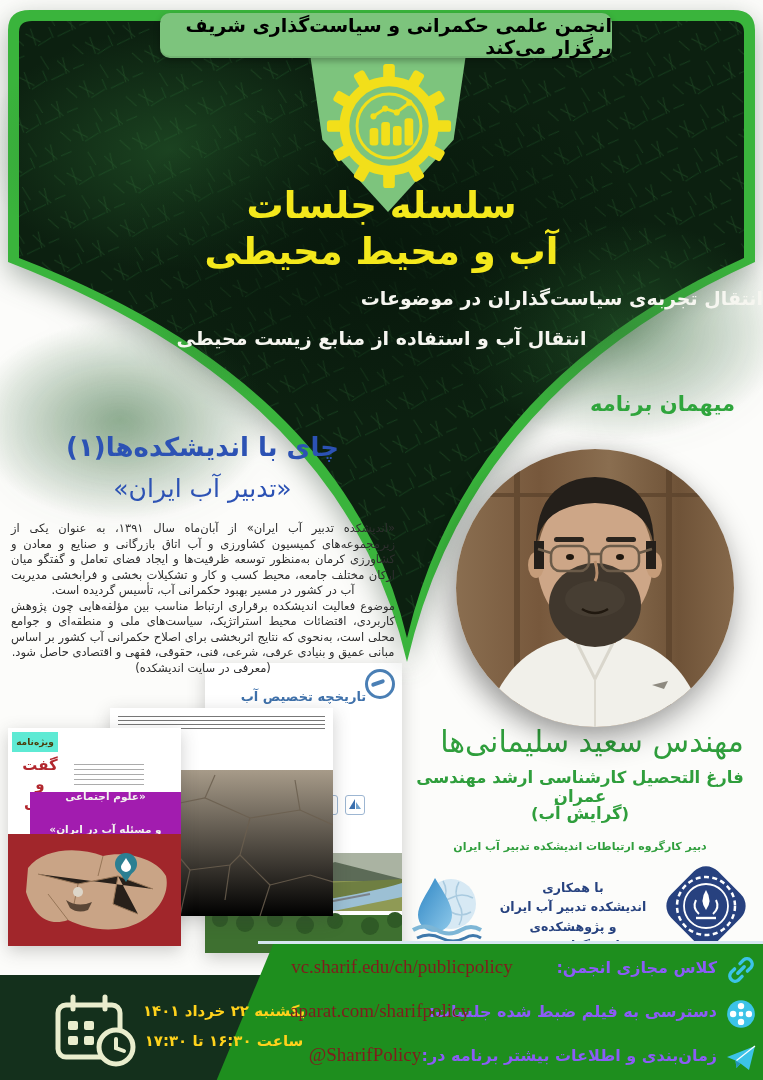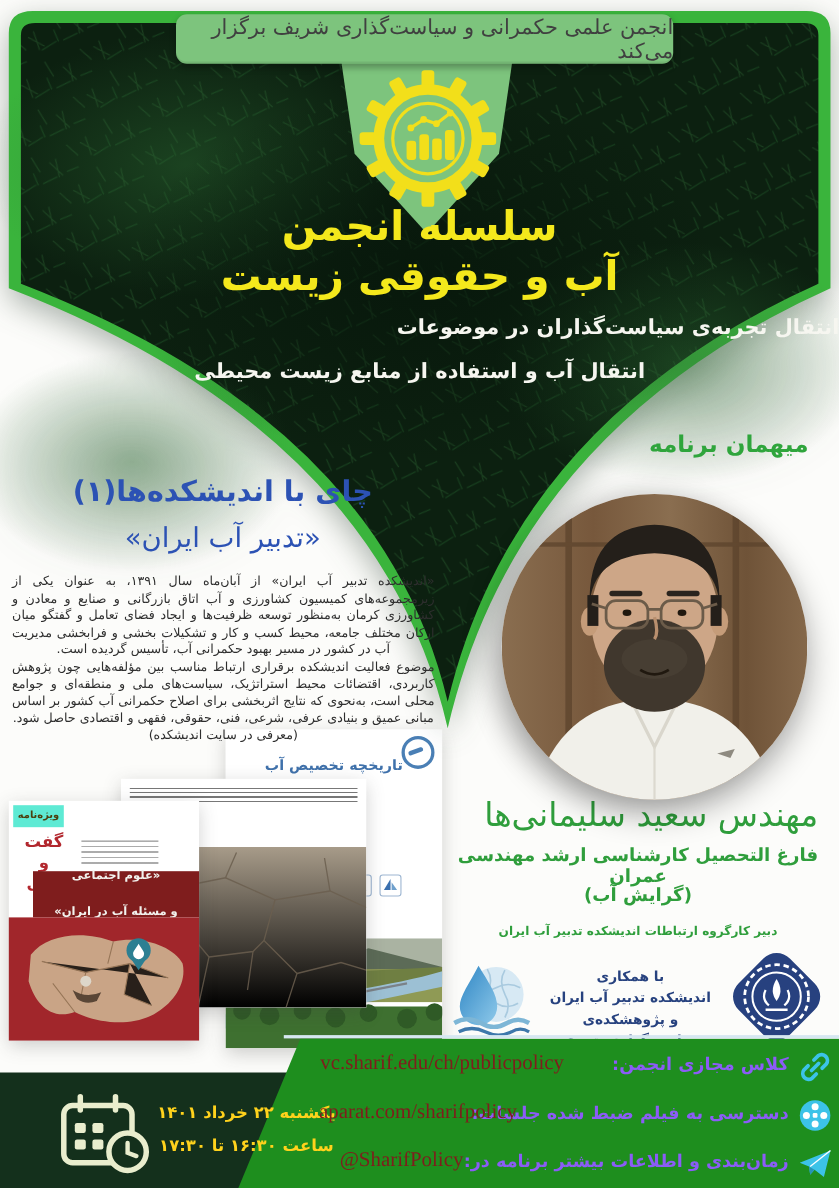--- a/index.html
+++ b/index.html
@@ -2,21 +2,21 @@
 <html><head>
 <meta charset="utf-8">
 <style>
   html,body{margin:0;padding:0;background:#ffffff;}
   #stage{position:relative;width:763px;height:1080px;overflow:hidden;background:#fcfcfa;font-family:"DejaVu Sans",sans-serif;}
   .abs{position:absolute;}
   .rtl{direction:rtl;unicode-bidi:isolate;}
   
   #shield{left:0;top:0;width:763px;height:690px;z-index:2;filter:drop-shadow(0 9px 14px rgba(40,60,45,.38));}
   .banner{left:160px;top:13px;width:452px;height:45px;background:#7dc47d;border-radius:10px;z-index:6;
-          display:flex;align-items:center;justify-content:center;color:#404040;font-weight:normal;font-size:19px;
+          display:flex;align-items:center;justify-content:center;color:#000000;font-weight:bold;font-size:19px;
           box-shadow:0 3px 6px rgba(0,0,0,.28), inset 0 -2px 0 rgba(0,0,0,.08);}
   .pennant{left:308px;top:40px;width:160px;height:172px;background:#7dc47d;z-index:5;
            clip-path:polygon(0 0,100% 0,91% 58%,50% 100%,9% 58%);}
   #gear{left:325px;top:62px;width:128px;height:128px;z-index:7;}
   .series1{left:0;top:184px;width:100%;text-align:center;color:#f4e81c;font-size:37px;font-weight:bold;z-index:6;}
   .series2{left:0;top:230px;width:100%;text-align:center;color:#f4e81c;font-size:37px;font-weight:bold;z-index:6;}
   .sub1{left:0;top:287px;width:100%;text-align:right;color:#f6f6f0;font-size:19px;font-weight:bold;z-index:6;}
   .sub2{left:0;top:327px;width:100%;text-align:center;color:#f6f6f0;font-size:19px;font-weight:bold;z-index:6;}
   .guest-label{left:565px;top:392px;width:195px;text-align:center;color:#2fa53c;font-size:21px;font-weight:bold;z-index:6;}
   
@@ -41,21 +41,21 @@
   .masthead-lines{position:absolute;left:8px;top:8px;width:207px;height:14px;
      background:repeating-linear-gradient(#555 0 1px,transparent 1px 4px);opacity:.8;}
   #coverB .mast{position:absolute;left:12px;top:24px;color:#111;font-size:23px;font-weight:bold;border-bottom:3px solid #111;line-height:1.1;}
   #coverB .photoB{position:absolute;left:0;bottom:0;width:223px;height:146px;}
   #coverC{left:8px;top:728px;width:173px;height:218px;z-index:3;background:#fff;}
   #coverC .badge{position:absolute;left:4px;top:4px;width:46px;height:20px;background:#5eead4;color:#4c3e0c;
      font-size:9px;font-weight:bold;display:flex;align-items:center;justify-content:center;}
   #coverC .words{position:absolute;left:6px;top:28px;width:52px;text-align:center;color:#b2272e;font-weight:bold;font-size:15px;line-height:1.28;}
   #coverC .tocs{position:absolute;left:66px;top:36px;width:70px;height:22px;
      background:repeating-linear-gradient(#888 0 1px,transparent 1px 5px);opacity:.7;}
-  #coverC .black-band{position:absolute;left:22px;top:64px;right:0;height:42px;background:#7f1d1d;color:#f2f2ee;
+  #coverC .black-band{position:absolute;left:22px;top:64px;right:0;height:42px;background:#a21caf;color:#f2f2ee;
      font-size:10.5px;font-weight:bold;display:flex;flex-direction:column;align-items:center;justify-content:center;line-height:1.45;gap:17px;}
   #coverC .redarea{position:absolute;left:0;bottom:0;width:173px;height:112px;background:#a1262b;}
   
   .photo-circle{left:456px;top:449px;width:278px;height:278px;border-radius:50%;overflow:hidden;z-index:5;
      box-shadow:0 12px 30px rgba(0,0,0,.33), -14px 2px 26px rgba(0,0,0,.12);}
   .g-name{left:412px;top:724px;width:360px;text-align:center;color:#2f9e3c;font-size:30px;font-weight:normal;z-index:4;}
   .g-degree{left:400px;top:768px;width:360px;text-align:center;color:#2f9e3c;font-size:16.5px;font-weight:bold;z-index:4;}
   .g-major{left:400px;top:804px;width:360px;text-align:center;color:#2f9e3c;font-size:16.5px;font-weight:bold;z-index:4;}
   .g-role{left:400px;top:840px;width:360px;text-align:center;color:#2f9e3c;font-size:11px;font-weight:bold;z-index:4;}
   
@@ -141,22 +141,22 @@
     </g>
     <polyline points="50,56 62,48 74,52 87,42" fill="none" stroke="#f2df1a" stroke-width="3"></polyline>
     <g fill="#f2df1a">
       <circle cx="50" cy="56" r="3.2"></circle>
         <circle cx="62" cy="48" r="3.2"></circle>
       <circle cx="74" cy="52" r="3.2"></circle>
         <circle cx="87" cy="42" r="3.2"></circle>
     </g>
   </svg>
 
-  <div class="abs series1 rtl">سلسله انجمن</div>
-  <div class="abs series2 rtl">آب و حقوقی زیست</div>
+  <div class="abs series1 rtl">سلسله جلسات</div>
+  <div class="abs series2 rtl">آب و محیط محیطی</div>
   <div class="abs sub1 rtl">انتقال تجربه‌ی سیاست‌گذاران در موضوعات</div>
   <div class="abs guest-label rtl">میهمان برنامه</div>
 
   <div class="abs sub2 rtl">انتقال آب و استفاده از منابع زیست محیطی</div>
 
   <div class="abs h1 rtl">چای با اندیشکده‌ها(۱)</div>
   <div class="abs h2 rtl">«تدبیر آب ایران»</div>
   <div class="abs about rtl">
     <p>«اندیشکده تدبیر آب ایران» از آبان‌ماه سال ۱۳۹۱، به عنوان یکی از زیرمجموعه‌های کمیسیون کشاورزی و آب اتاق بازرگانی و صنایع و معادن و کشاورزی کرمان به‌منظور توسعه ظرفیت‌ها و ایجاد فضای تعامل و گفتگو میان ارکان مختلف جامعه، محیط کسب و کار و تشکیلات بخشی و فرابخشی مدیریت آب در کشور در مسیر بهبود حکمرانی آب، تأسیس گردیده است.</p>
     <p>موضوع فعالیت اندیشکده برقراری ارتباط مناسب بین مؤلفه‌هایی چون پژوهش کاربردی، اقتضائات محیط استراتژیک، سیاست‌های ملی و منطقه‌ای و جوامع محلی است، به‌نحوی که نتایج اثربخشی برای اصلاح حکمرانی آب کشور بر اساس مبانی عمیق و بنیادی عرفی، شرعی، فنی، حقوقی، فقهی و اقتصادی حاصل شود.</p>

